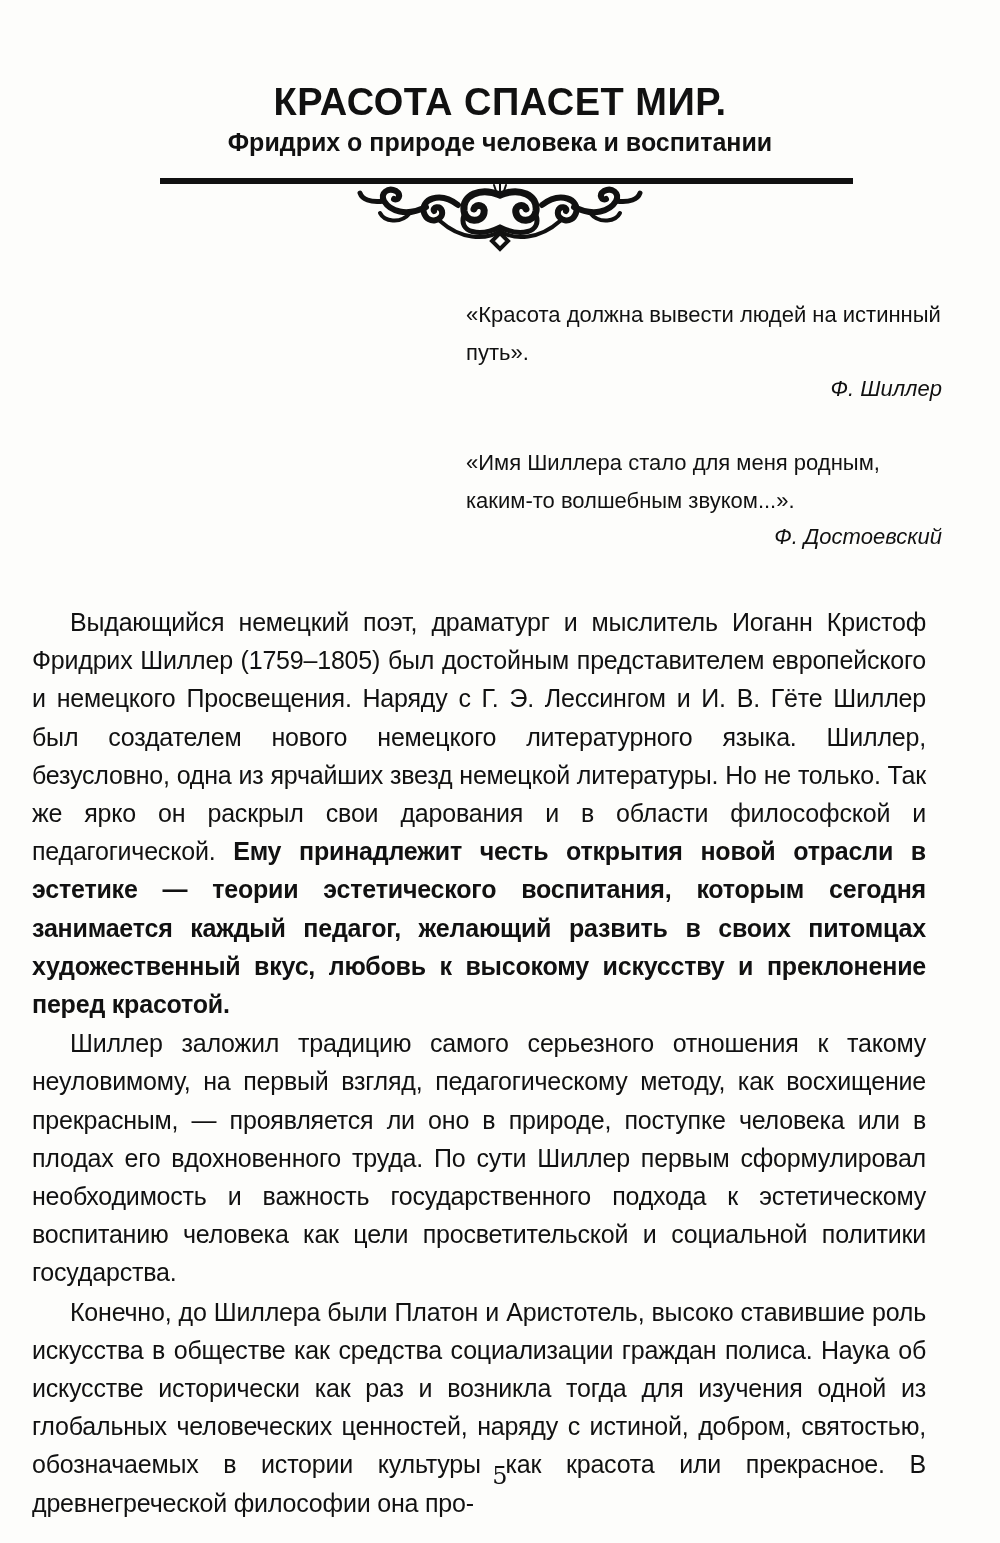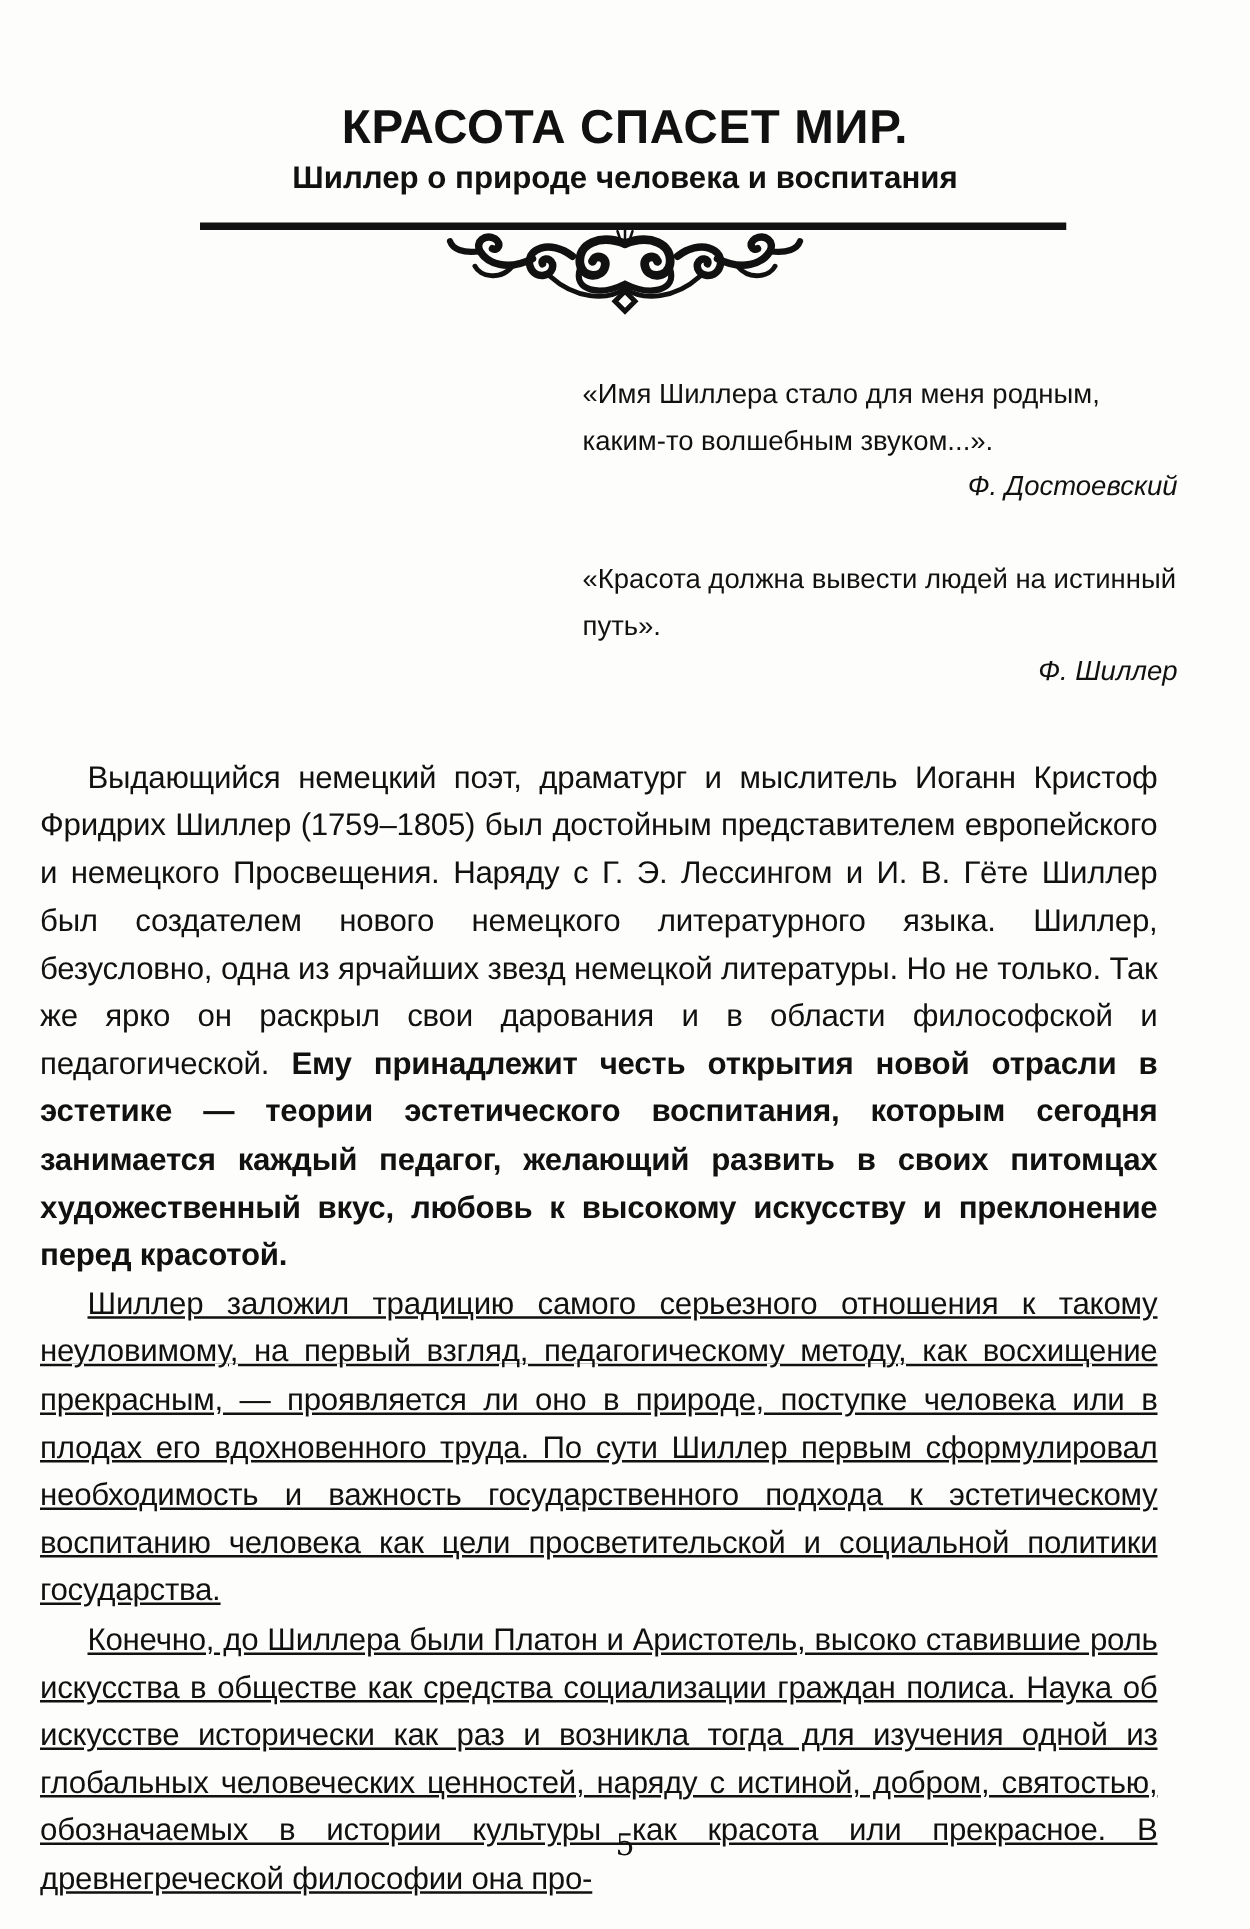--- a/index.html
+++ b/index.html
@@ -29,33 +29,33 @@
   .epi-author {
     font-family: "Liberation Sans", sans-serif; font-style: italic; font-size: 22px;
     line-height: 34px; text-align: right; margin: 0;
   }
   .body-text {
     position: absolute; top: 603px; left: 32px; width: 894px;
     font-family: "Liberation Sans", sans-serif; font-size: 25px; line-height: 38.2px;
     text-align: justify; letter-spacing: -0.2px;
   }
   .body-text p { margin: 0; text-indent: 38px; }
-  .body-text p + p { margin-top: 1px; text-decoration: underline; }
+  .body-text p + p { margin-top: 1px; }
   .bold { font-weight: bold; }
   .page-number {
     position: absolute; top: 1462px; left: 0; width: 1000px; text-align: center;
     font-family: "DejaVu Serif", serif; font-size: 24px;
   }
 </style>
 </head>
 <body>
 
 <div class="header">
   <h1 class="title">КРАСОТА СПАСЕТ МИР.</h1>
-  <h2 class="subtitle">Шиллер о природе человека и воспитания</h2>
+  <h2 class="subtitle">Фридрих о природе человека и воспитании</h2>
 </div>
 
 <div class="rule"></div>
 
 <svg class="ornament" viewBox="0 0 320 72" fill="none" stroke="#111" stroke-linecap="round">
 
   <path d="M160 3 L160 10 M154 4 L156 10 M166 4 L164 10" stroke-width="2"></path>
 
   <path d="M160 14 C140 6 122 14 124 30 C126 42 142 42 144 32 C146 24 136 22 134 28" stroke-width="7"></path>
   <path d="M160 14 C180 6 198 14 196 30 C194 42 178 42 176 32 C174 24 184 22 186 28" stroke-width="7"></path>
@@ -72,26 +72,26 @@
   <path d="M202 24 C220 10 240 18 236 32 C232 44 216 40 218 30 C220 24 228 26 226 30" stroke-width="6"></path>
   <path d="M234 26 C254 36 270 30 276 20 C280 12 272 6 264 10 C258 14 262 20 266 18" stroke-width="6"></path>
   <path d="M250 32 C260 44 276 40 280 32" stroke-width="4"></path>
 
   <path d="M44 20 C30 22 22 18 20 12" stroke-width="5"></path>
   <path d="M276 20 C290 22 298 18 300 12" stroke-width="5"></path>
 </svg>
 
 <div class="epigraphs">
   <div class="epigraph">
+    <p class="epi-text">«Красота должна вывести людей на истинный путь».</p>
+    <p class="epi-author">Ф. Шиллер</p>
+  </div>
+  <div class="epigraph">
     <p class="epi-text">«Имя Шиллера стало для меня родным, каким-то волшебным звуком...».</p>
     <p class="epi-author">Ф. Достоевский</p>
-  </div>
-  <div class="epigraph">
-    <p class="epi-text">«Красота должна вывести людей на истинный путь».</p>
-    <p class="epi-author">Ф. Шиллер</p>
   </div>
 </div>
 
 <div class="body-text">
   <p><span>Выдающийся немецкий поэт, драматург и мыслитель Иоганн Кристоф Фридрих Шиллер (1759–1805) был достойным представителем европейского и немецкого Просвещения. Наряду с Г. Э. Лессингом и И. В. Гёте Шиллер был создателем нового немецкого литературного языка. Шиллер, безусловно, одна из ярчайших звезд немецкой литературы. Но не только. Так же ярко он раскрыл свои дарования и в области философской и педагогической. </span><span class="bold">Ему принадлежит честь открытия новой отрасли в эстетике — теории эстетического воспитания, которым сегодня занимается каждый педагог, желающий развить в своих питомцах художественный вкус, любовь к высокому искусству и преклонение перед красотой.</span></p>
   <p>Шиллер заложил традицию самого серьезного отношения к такому неуловимому, на первый взгляд, педагогическому методу, как восхищение прекрасным, — проявляется ли оно в природе, поступке человека или в плодах его вдохновенного труда. По сути Шиллер первым сформулировал необходимость и важность государственного подхода к эстетическому воспитанию человека как цели просветительской и социальной политики государства.</p>
   <p>Конечно, до Шиллера были Платон и Аристотель, высоко ставившие роль искусства в обществе как средства социализации граждан полиса. Наука об искусстве исторически как раз и возникла тогда для изучения одной из глобальных человеческих ценностей, наряду с истиной, добром, святостью, обозначаемых в истории культуры как красота или прекрасное. В древнегреческой философии она про-</p>
 </div>
 
 <div class="page-number">5</div>

